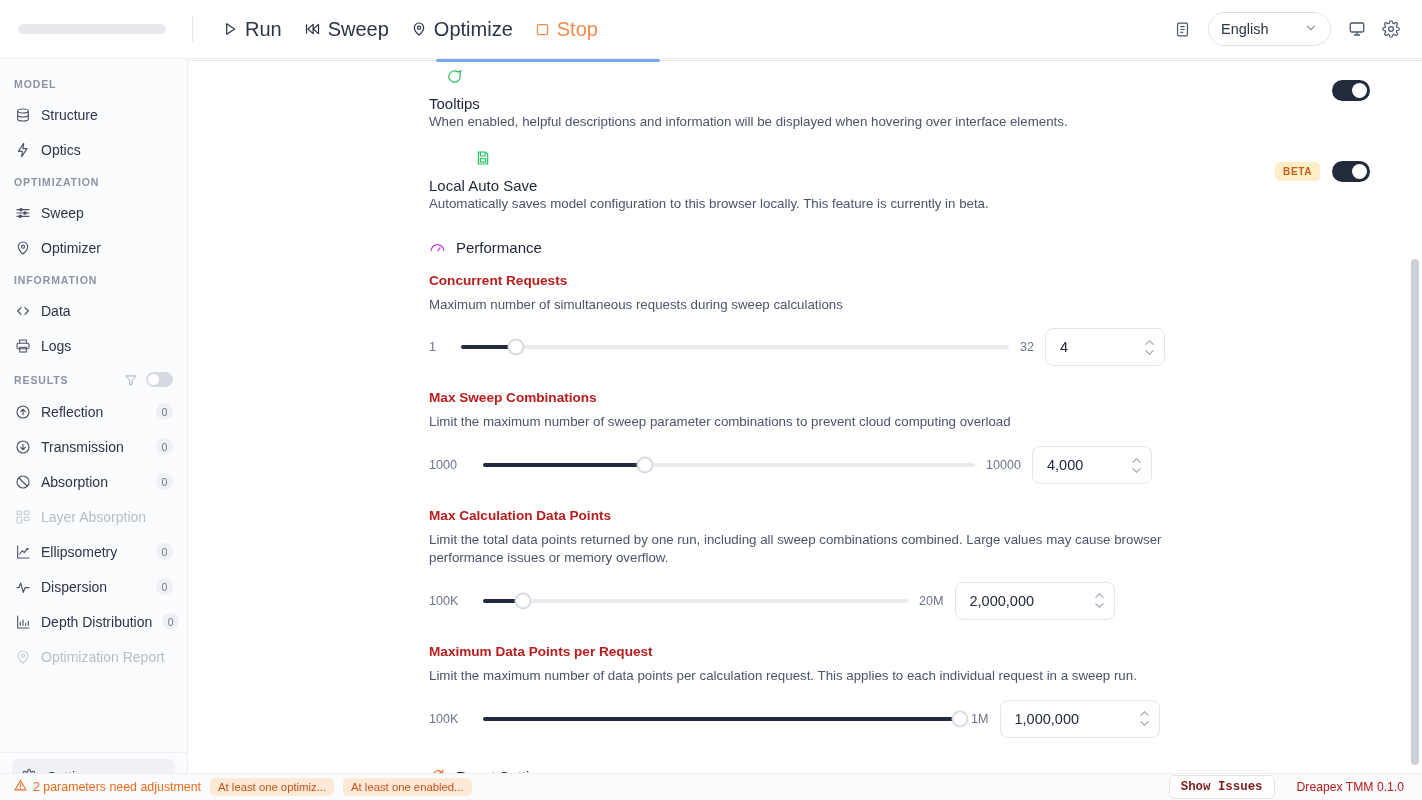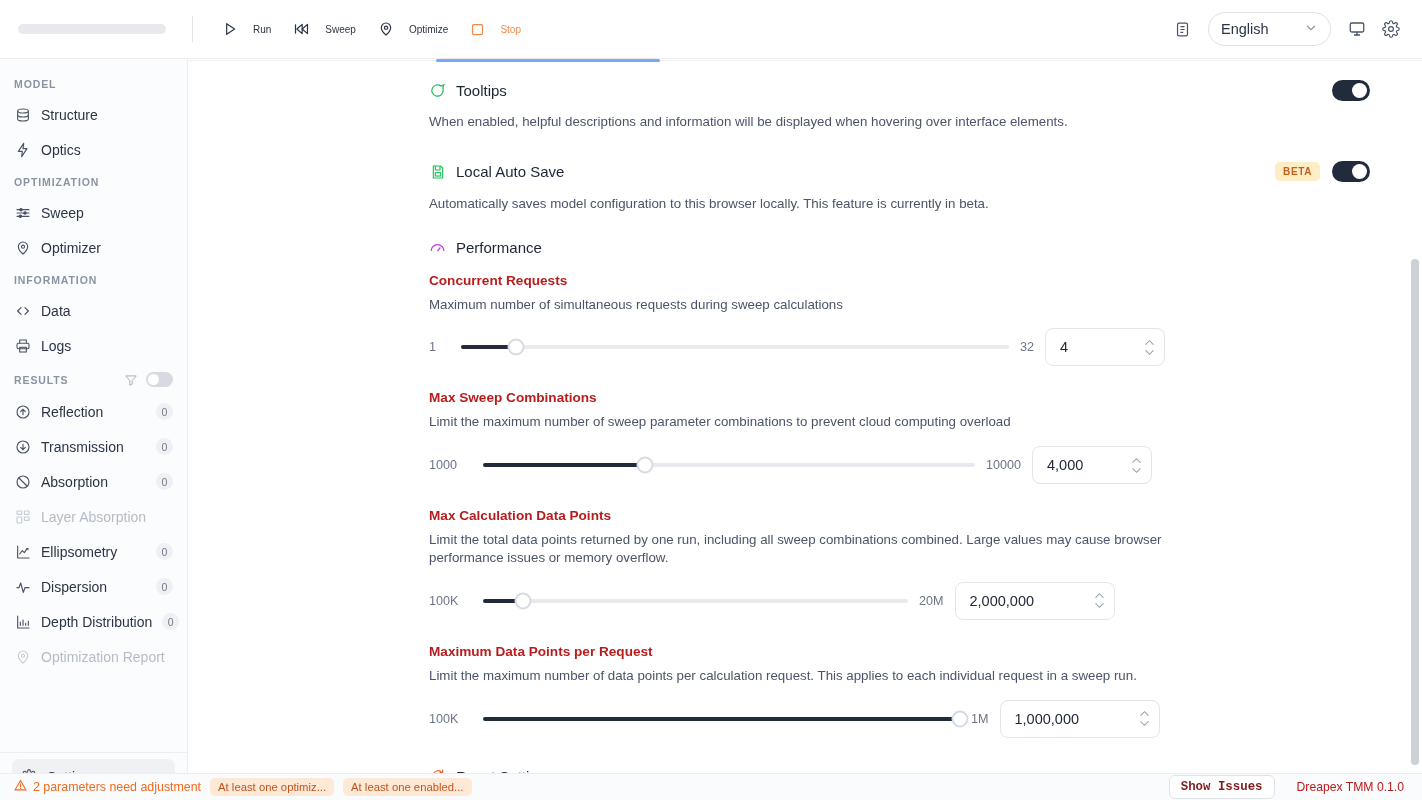--- a/index.html
+++ b/index.html
@@ -18,23 +18,23 @@
     background: #ffffff;
     border-bottom: 1px solid #eceef1;
     display: flex; align-items: center;
   }
   .tb-skeleton {
     width: 148px; height: 10px; border-radius: 5px;
     background: #e7e9ed; margin-left: 18px;
   }
   .tb-sep { width: 1px; height: 26px; background: #e4e6ea; margin: 0 18px 0 26px; }
   .tb-btn {
-    display: flex; align-items: center; gap: 15px;
+    display: flex; align-items: center; gap: 7px;
     height: 34px; padding: 0 11px; border-radius: 7px;
-    font-size: 10px; color: #2b3445; cursor: pointer; background: none; border: none;
+    font-size: 20px; color: #2b3445; cursor: pointer; background: none; border: none;
     font-family: inherit;
   }
   .tb-btn.stop { color: #f08a4b; }
   .tb-spacer { flex: 1; }
   .tb-icon { display: flex; align-items: center; justify-content: center; }
   .lang-select {
     display: flex; align-items: center; justify-content: space-between;
     width: 123px; height: 34px; padding: 0 12px;
     border: 1px solid #dfe2e7; border-radius: 18px;
     font-size: 14.5px; color: #2b3445; cursor: pointer; margin: 0 9px;
@@ -93,21 +93,21 @@
   #tabbar { position: absolute; top: 0; left: 0; width: 1234px; height: 3px; }
   #tabbar .tab-line { position: absolute; top: 1px; left: 0; width: 1234px; height: 1px; background: #eef0f2; }
   #tabbar .tab-active { position: absolute; top: 0; left: 248px; width: 224px; height: 2.5px; background: #7aa7f5; border-radius: 2px; }
 
   .content { padding: 16px 52px 0 241px; }
 
   .setting-row {
     display: flex; align-items: center; justify-content: space-between;
     height: 30px;
   }
-  .setting-head { display: flex; align-items: center; gap: 10px; }
+  .setting-head { display: flex; align-items: center; gap: 10px; flex-direction: column; }
   .setting-title { font-size: 15px; color: #1d2535; }
   .sec-icon { width: 17px; height: 17px; display: flex; align-items: center; justify-content: center; }
   .sec-icon.green { color: #21bf5b; }
   .sec-icon.purple { color: #c23ae8; }
   .sec-icon.orange { color: #f4642a; }
   .setting-desc { font-size: 13.3px; color: #4b5468; margin-top: 8px; line-height: 1.34; max-width: 760px; }
   .row-right { display: flex; align-items: center; gap: 12px; }
 
   .badge-beta {
     background: #fdeec6; color: #c0601c; font-size: 10px; font-weight: bold;

